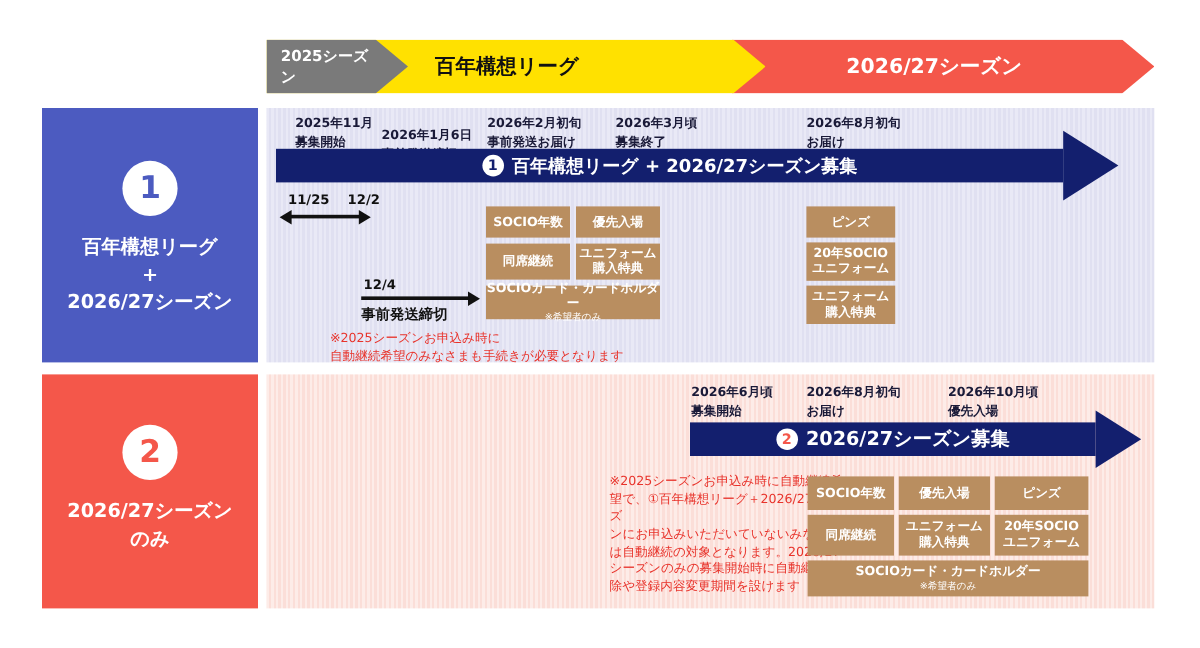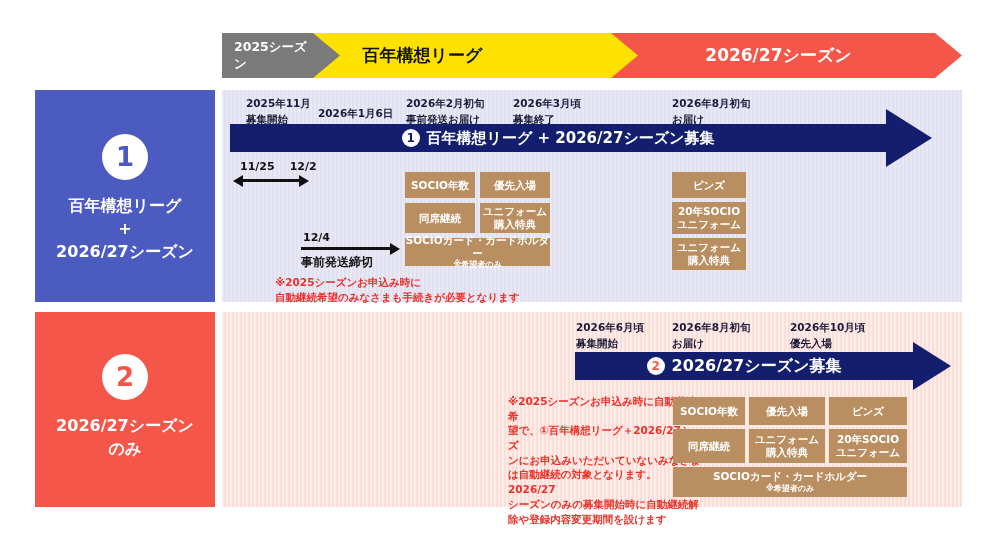--- a/index.html
+++ b/index.html
@@ -59,28 +59,28 @@
 
   
   .harrow{position:absolute;height:3px;background:#111;}
   .harrow.head-r::after{content:"";position:absolute;right:-9px;top:50%;transform:translateY(-50%);
     border-left:10px solid #111;border-top:6px solid transparent;border-bottom:6px solid transparent;}
   .harrow.head-l::before{content:"";position:absolute;left:-9px;top:50%;transform:translateY(-50%);
     border-right:10px solid #111;border-top:6px solid transparent;border-bottom:6px solid transparent;}
 
   .small-label{position:absolute;font-size:11px;font-weight:bold;color:#111;line-height:1.35;white-space:pre-line;}
   .date-pair{position:absolute;display:flex;gap:15px;font-size:11px;font-weight:bold;color:#111;}
-  .red-note{position:absolute;color:var(--note-red);font-size:10.5px;font-weight:bold;
+  .red-note{position:absolute;color:var(--note-red);font-size:10.5px;font-weight:normal;
     line-height:1.4;white-space:pre-line;}
 
   
   .benefit{background:var(--tan);color:#fff;font-weight:bold;font-size:10.5px;line-height:1.2;
     display:flex;flex-direction:column;align-items:center;justify-content:center;
     text-align:center;white-space:pre-line;}
-  .benefit .sub{font-size:8px;font-weight:bold;margin-top:1px;}
+  .benefit .sub{font-size:8px;font-weight:normal;margin-top:1px;}
   .grid1{position:absolute;left:183px;top:82px;width:145px;display:grid;
     grid-template-columns:70px 70px;grid-template-rows:26px 30px 28px;gap:5px;}
   .grid1 .wide{grid-column:1 / span 2;}
   .side1{position:absolute;left:450px;top:82px;width:74px;display:grid;
     grid-template-rows:26px 32px 32px;gap:4px;}
   .grid2{position:absolute;left:451px;top:85px;width:234px;display:grid;
     grid-template-columns:72px 76px 78px;grid-template-rows:28px 34px 30px;gap:4px;}
   .grid2 .wide{grid-column:1 / span 3;}
 </style>
 </head>

